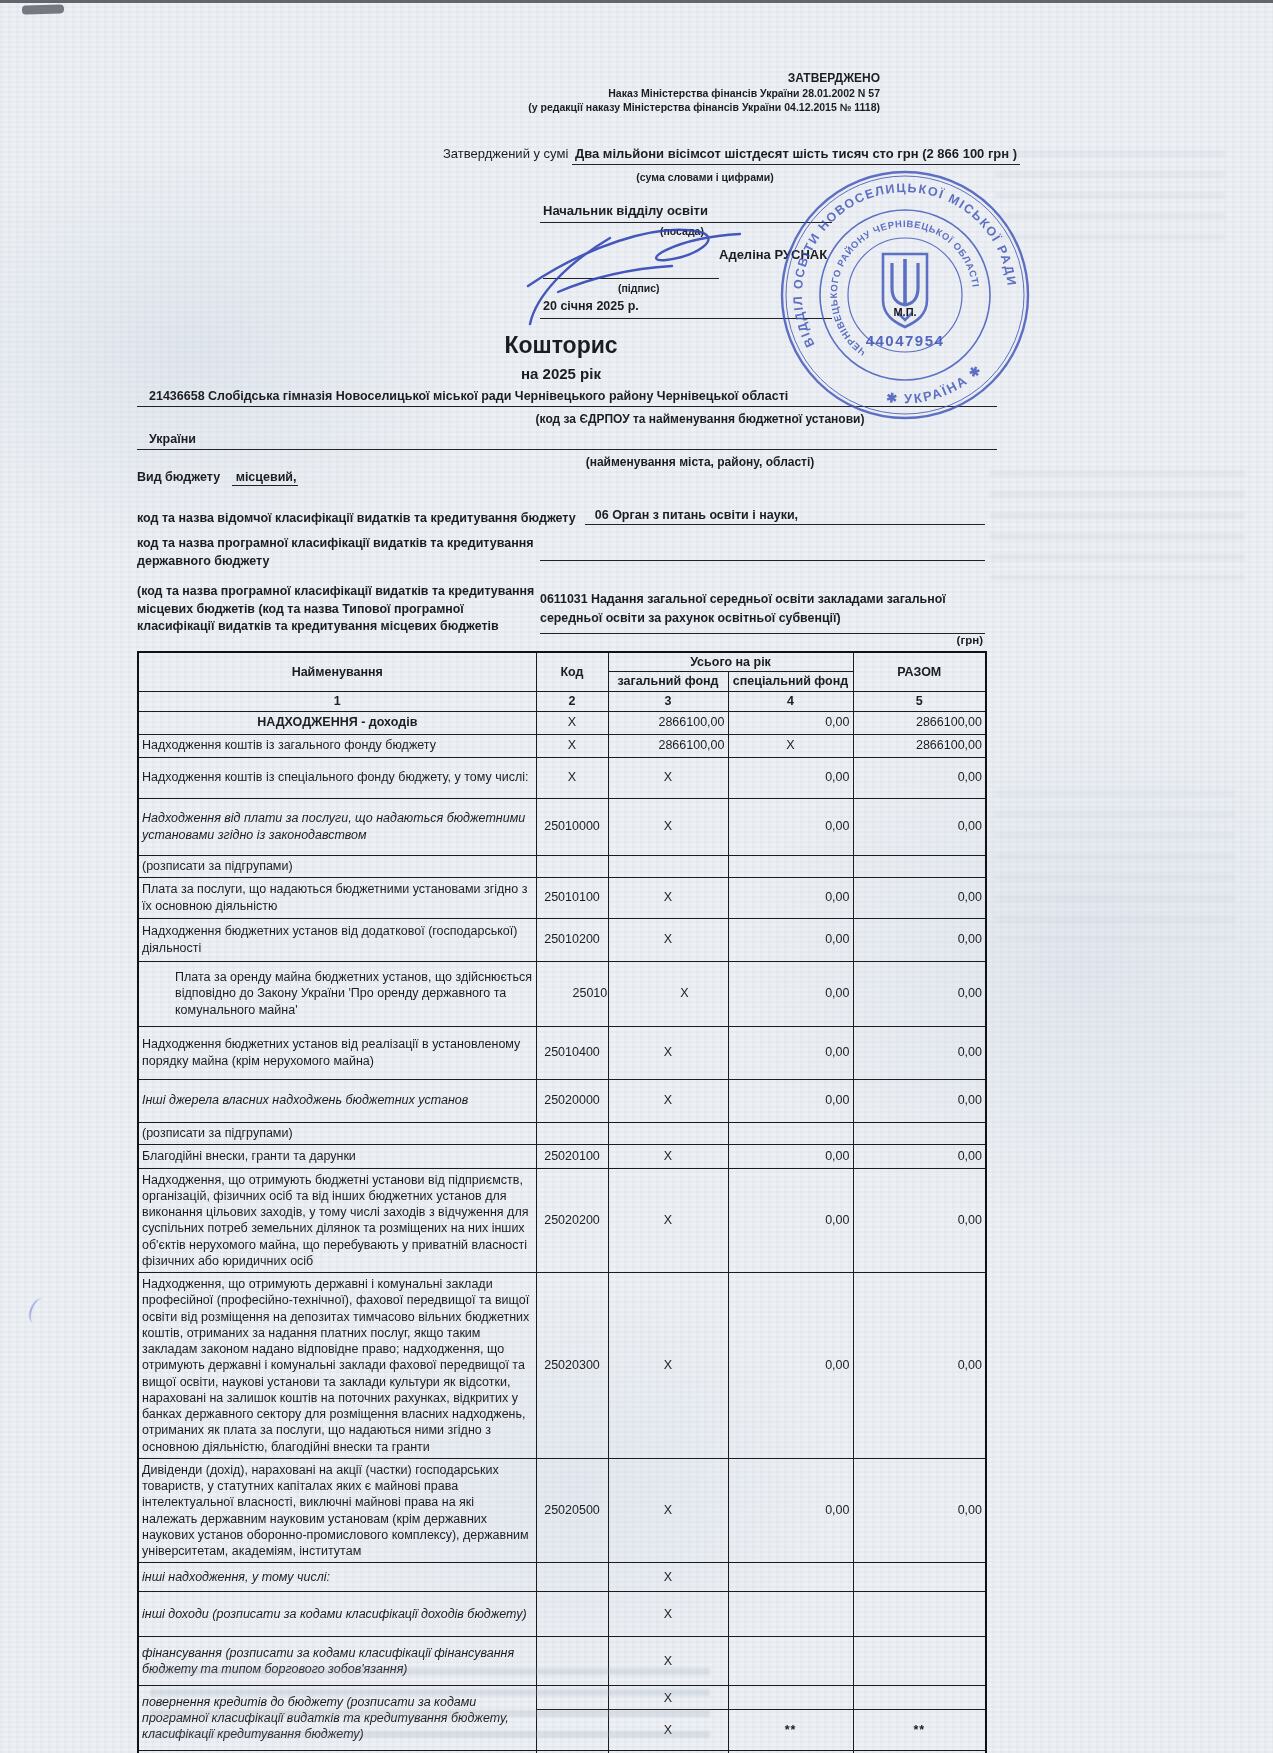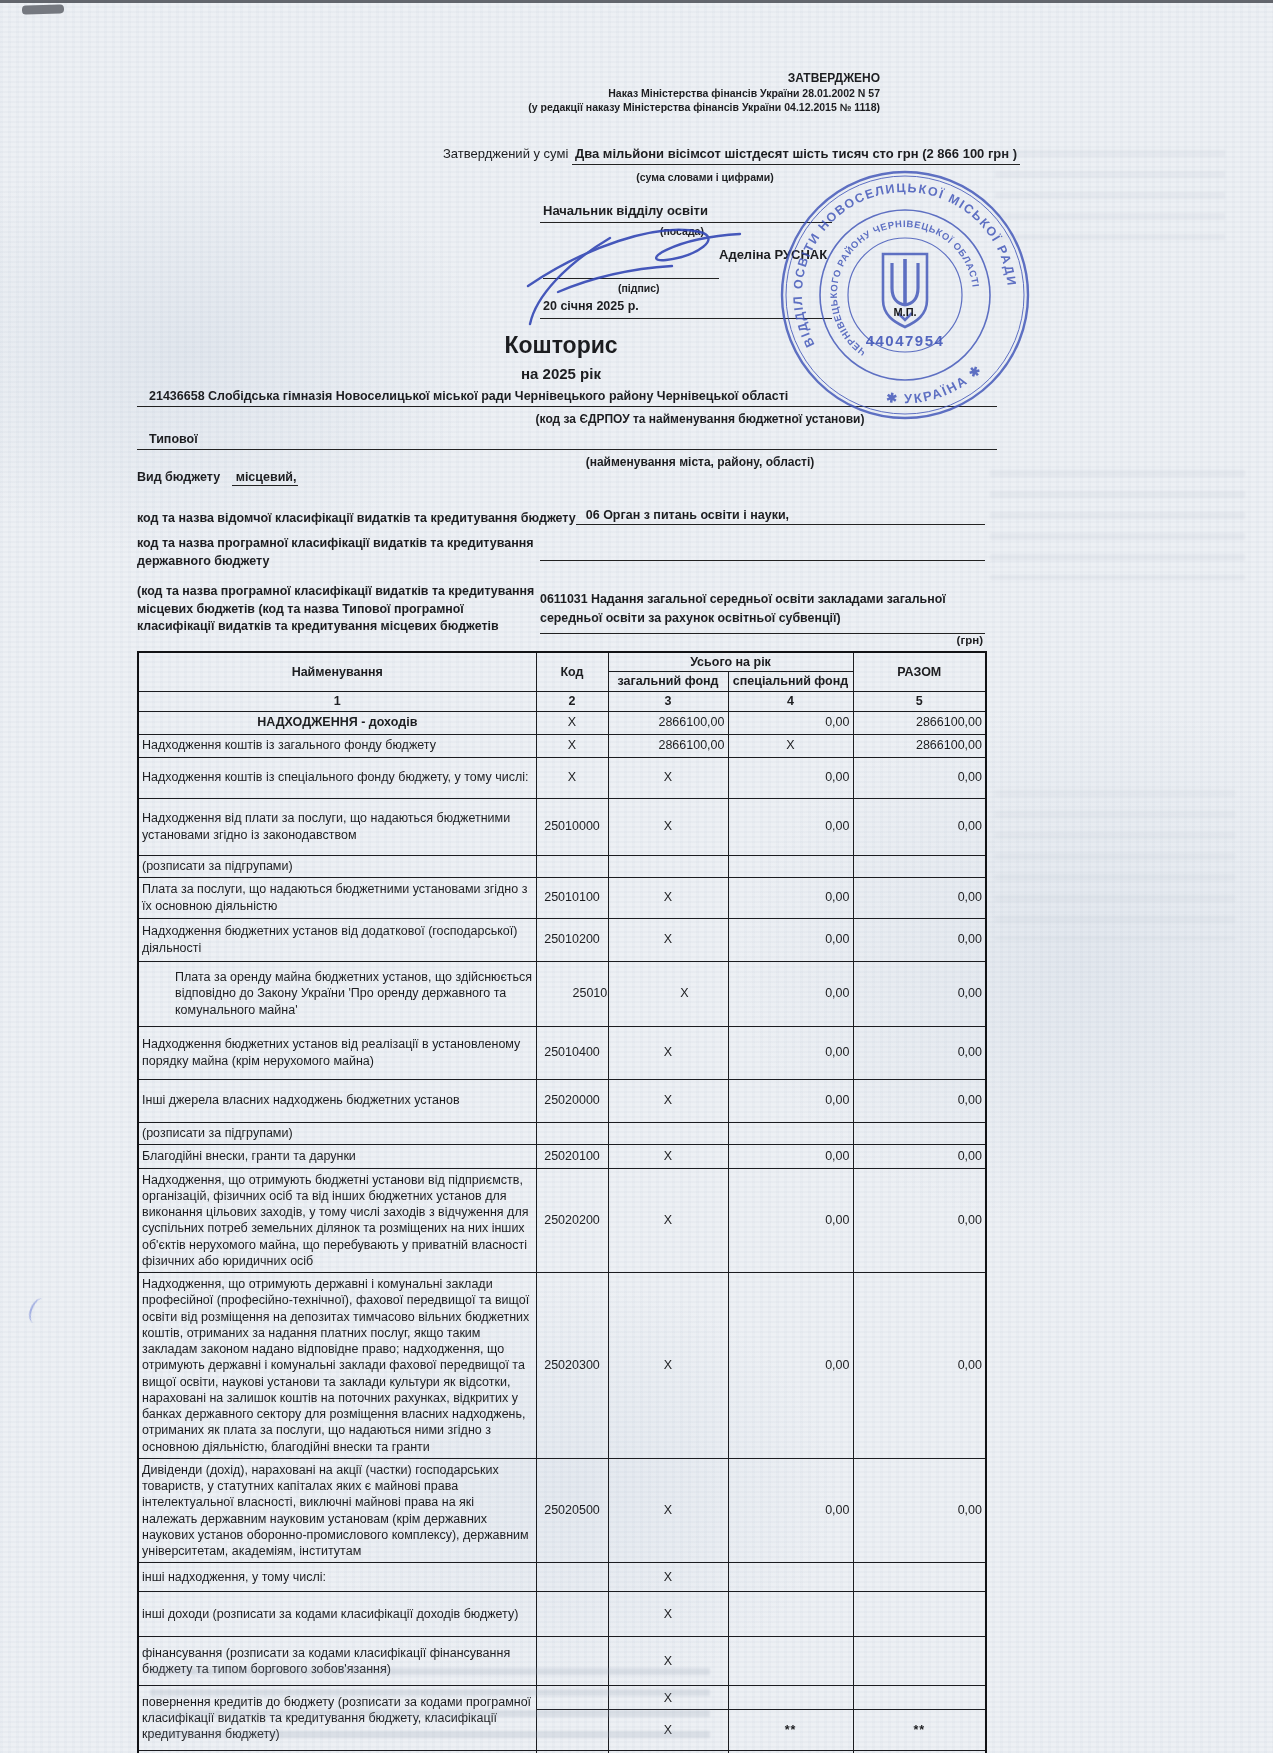--- a/index.html
+++ b/index.html
@@ -47,21 +47,21 @@
   .doc-sub{top:365px;left:137px;width:848px;text-align:center;font-size:15px;font-weight:bold;}
 
   .ruled{border-bottom:1.6px solid #222;}
   .edrpou{top:389px;left:137px;width:848px;font-size:12.5px;font-weight:bold;padding:0 0 3px 12px;}
   .edrpou-caption{top:412px;left:450px;width:500px;text-align:center;font-size:12px;font-weight:bold;}
   .city{top:432px;left:137px;width:848px;font-size:12.5px;font-weight:bold;padding:0 0 3px 12px;}
   .city-caption{top:455px;left:450px;width:500px;text-align:center;font-size:12px;font-weight:bold;}
   .budget-type{top:470px;left:137px;font-size:12.5px;font-weight:bold;}
   .budget-type .u{border-bottom:1.5px solid #222;padding:0 2px 1px 4px;margin-left:8px;}
 
-  .vidomcha{top:508px;left:137px;width:848px;font-size:12.5px;font-weight:bold;display:flex;align-items:flex-end;}
+  .vidomcha{top:508px;left:137px;width:848px;font-size:12.5px;font-weight:bold;display:flex;align-items:flex-end;gap:9px;}
   .vidomcha .lbl{flex:0 0 auto;}
   .vidomcha .val{flex:1 1 auto;border-bottom:1.6px solid #222;padding:0 0 2px 10px;}
 
   .programna-lbl{top:534px;left:137px;width:420px;font-size:12.5px;font-weight:bold;line-height:1.45;}
   .programna-line{top:560px;left:540px;width:445px;border-bottom:1.6px solid #222;}
 
   .miscevi-lbl{top:583px;left:137px;width:398px;font-size:12.4px;font-weight:bold;line-height:1.42;}
   .miscevi-val{top:590px;left:540px;width:445px;font-size:12.4px;font-weight:bold;line-height:1.5;border-bottom:1.6px solid #222;padding-bottom:6px;}
   .grn{top:634px;left:137px;width:846px;text-align:right;font-size:11.5px;font-weight:bold;}
 
@@ -69,21 +69,21 @@
   table.budget{top:651px;left:137px;position:absolute;border-collapse:collapse;width:848px;
     border:2px solid #121316;font-size:12.5px;table-layout:fixed;}
   table.budget td{border:1px solid #1b1c20;vertical-align:middle;padding:1px 3px;line-height:1.3;overflow:hidden;}
   td.c-name{text-align:left;padding-left:5px;padding-right:4px;}
   td.c-code,td.c-x{text-align:center;}
   td.c-amt{text-align:right;padding-right:6px;}
   td.c-star{text-align:center;font-weight:bold;letter-spacing:1px;}
   thead td{text-align:center;font-weight:bold;}
   tr.numrow td{font-weight:bold;text-align:center;height:17px;}
   .row-bold td.c-name{font-weight:bold;text-align:center;}
-  .row-italic td.c-name{}
+  .row-italic td.c-name{font-style:italic;}
   tbody tr:nth-child(1) td{height:20px;}
   tbody tr:nth-child(2) td{height:20px;}
   tbody tr:nth-child(3) td{height:38px;}
   tbody tr:nth-child(4) td{height:54px;}
   tbody tr:nth-child(5) td{height:19px;}
   tbody tr:nth-child(6) td{height:38px;}
   tbody tr:nth-child(7) td{height:40px;}
   tbody tr:nth-child(8) td{height:62px;padding-left:36px;}
   tbody tr:nth-child(9) td{height:50px;}
   tbody tr:nth-child(10) td{height:40px;}
@@ -185,21 +185,21 @@
     </g>
     <text x="129" y="180" text-anchor="middle" font-size="15" font-weight="bold" letter-spacing="1.5" fill="#3f54b8" opacity="0.88" font-family="Liberation Sans, sans-serif">44047954</text>
   </svg>
 </div>
 
 <div class="abs doc-title">Кошторис</div>
 <div class="abs doc-sub">на 2025 рік</div>
 
 <div class="abs edrpou ruled">21436658 Слобідська гімназія Новоселицької міської ради Чернівецького району Чернівецької області</div>
 <div class="abs edrpou-caption">(код за ЄДРПОУ та найменування бюджетної установи)</div>
-<div class="abs city ruled">Типової</div>
+<div class="abs city ruled">України</div>
 <div class="abs city-caption">(найменування міста, району, області)</div>
 
 <div class="abs budget-type">
   <span>Вид бюджету</span>
   <span class="u">місцевий,</span>
 </div>
 
 <div class="abs vidomcha">
   <span class="lbl">код та назва відомчої класифікації видатків та кредитування бюджету</span>
   <span class="val">06  Орган з питань освіти і науки,</span>

